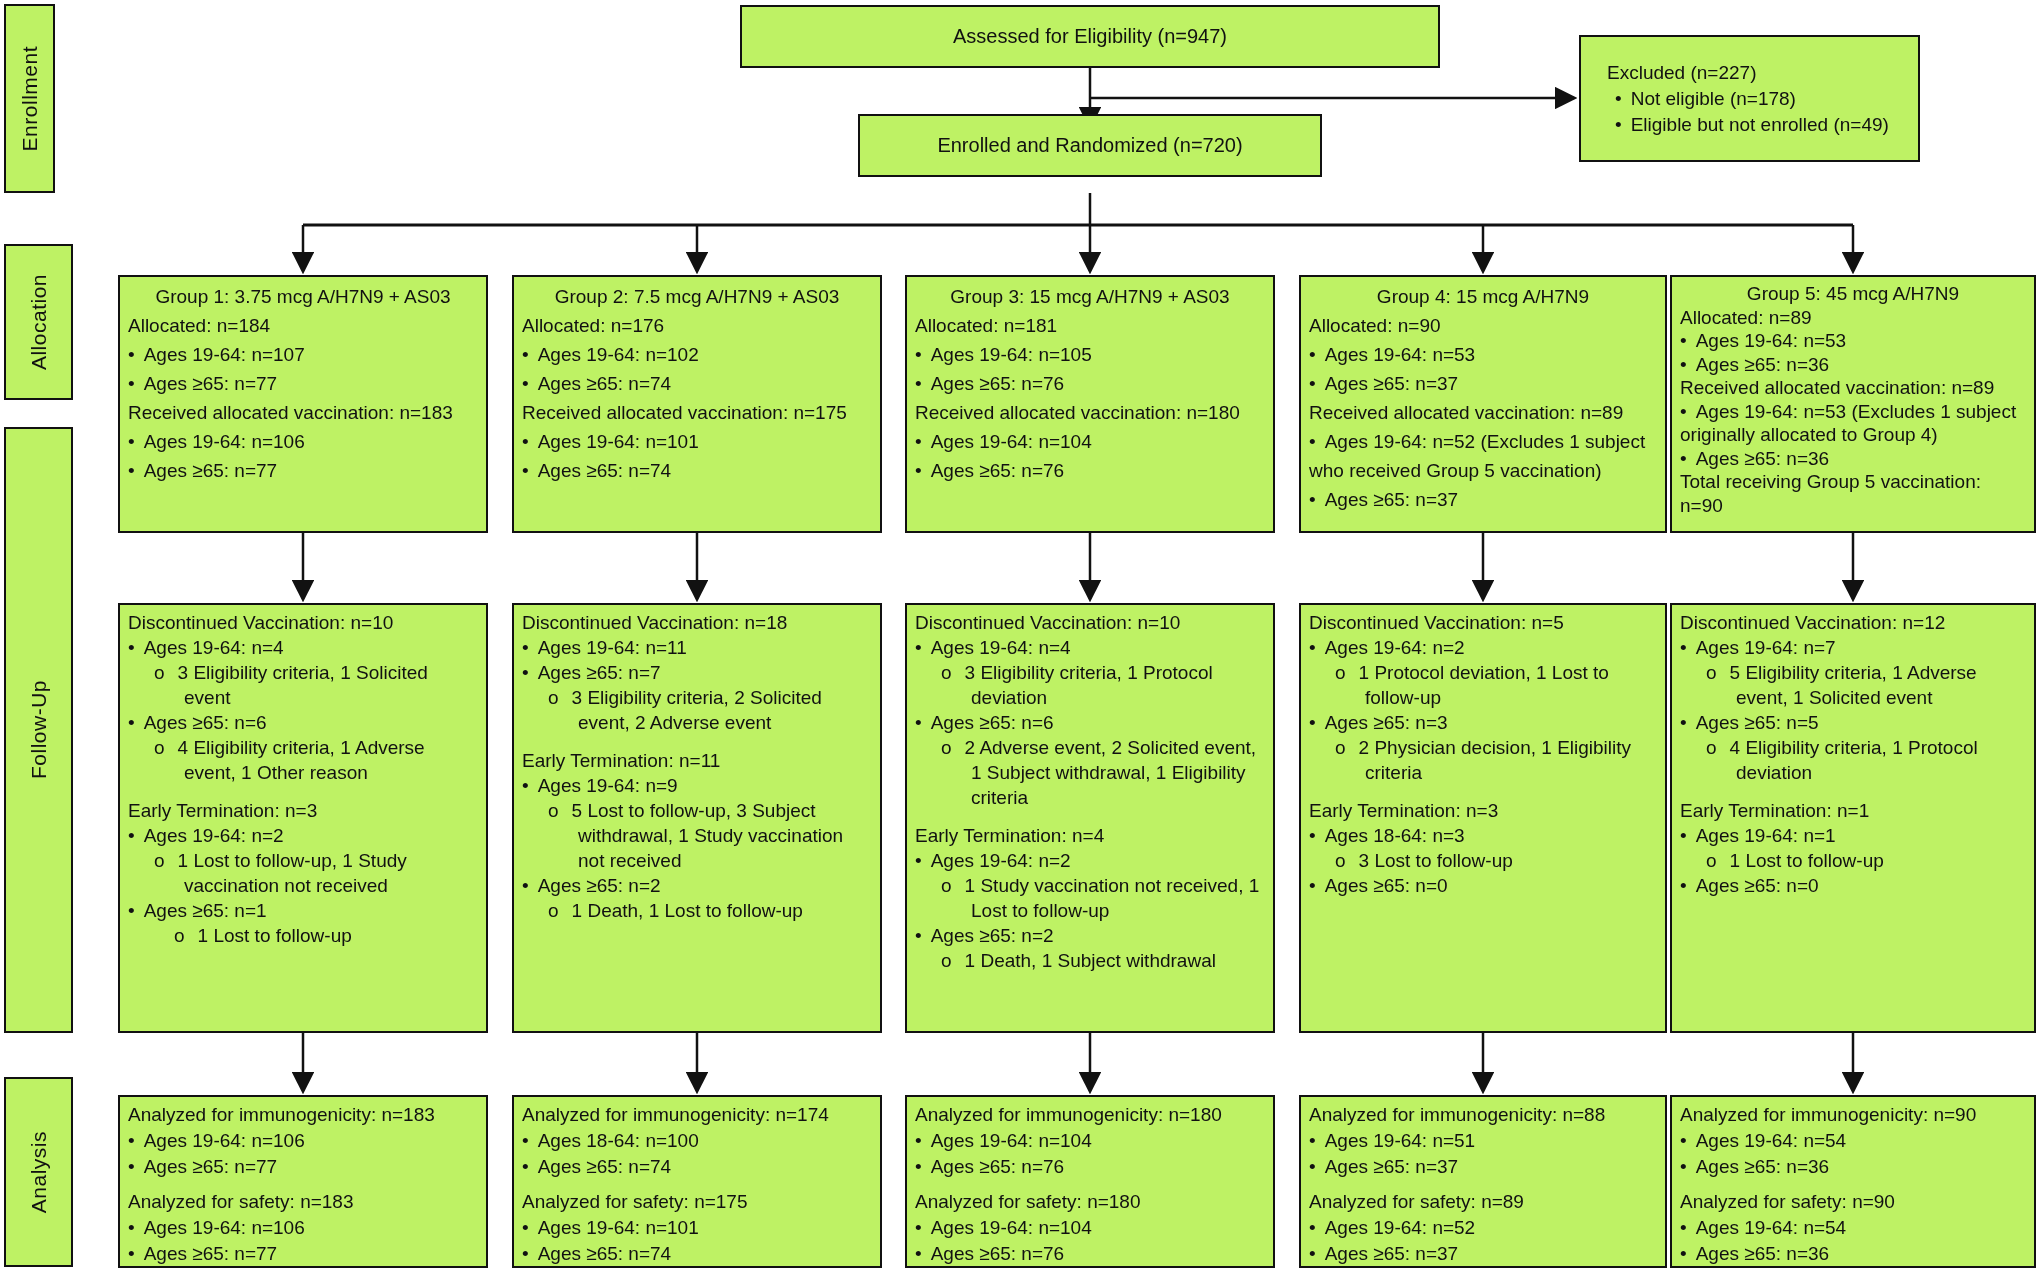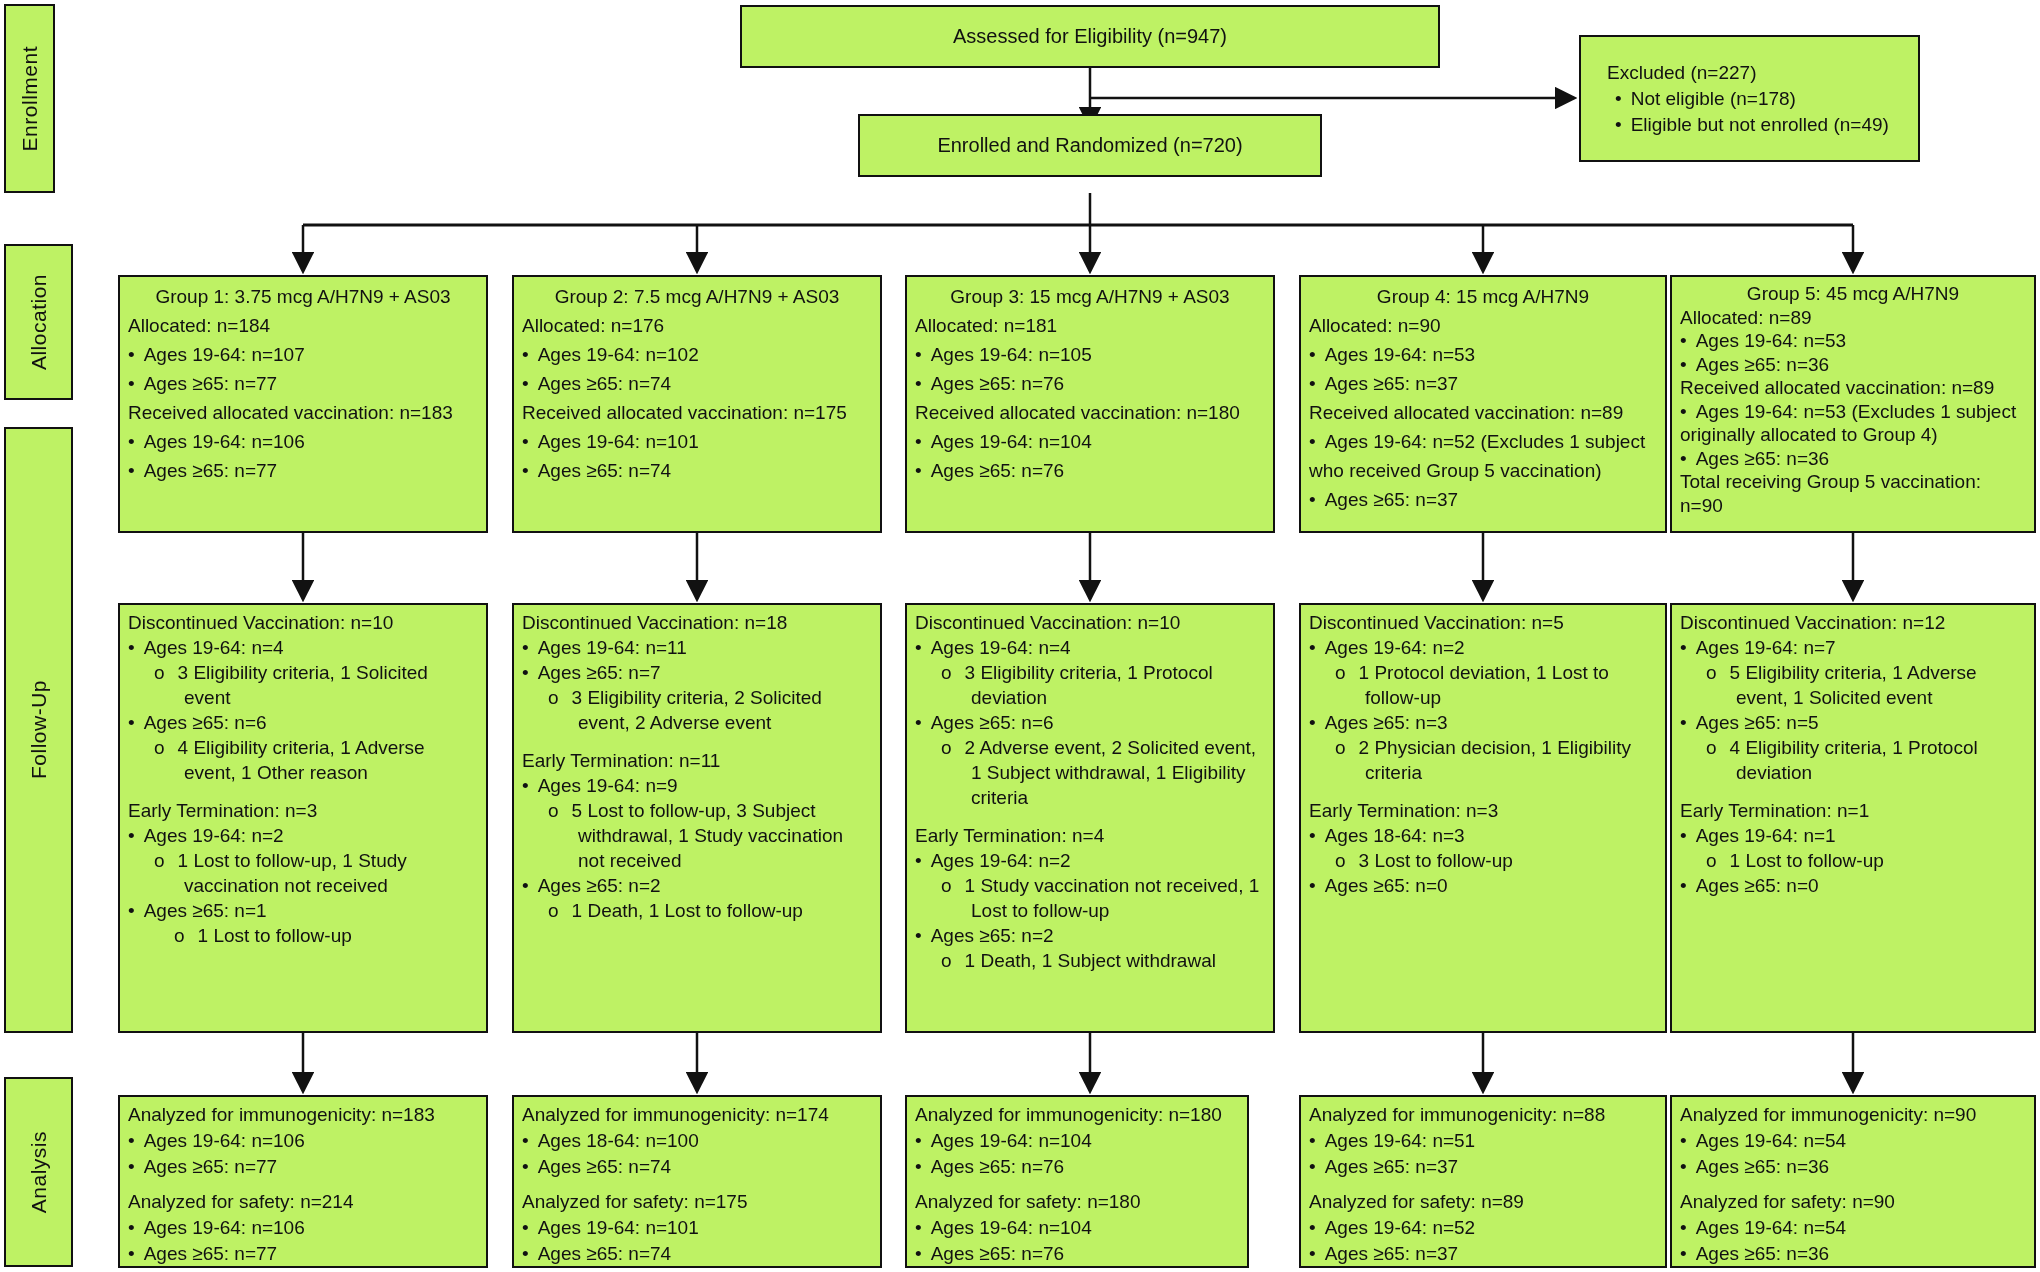--- a/index.html
+++ b/index.html
@@ -128,21 +128,21 @@
         <div class="ln lv0 gap">Early Termination: n=3</div>
         <div class="ln lv1">Ages 19-64: n=2</div>
         <div class="ln lv2">1 Lost to follow-up, 1 Study vaccination not received</div>
         <div class="ln lv1">Ages ≥65: n=1</div>
         <div class="ln lv3">1 Lost to follow-up</div>
       </div>
       <div class="box gbox ana" style="left: 118px; top: 1095px; width: 370px; height: 173px;">
         <div class="ln lv0">Analyzed for immunogenicity: n=183</div>
         <div class="ln lv1">Ages 19-64: n=106</div>
         <div class="ln lv1">Ages ≥65: n=77</div>
-        <div class="ln lv0 gap">Analyzed for safety: n=214</div>
+        <div class="ln lv0 gap">Analyzed for safety: n=183</div>
         <div class="ln lv1">Ages 19-64: n=106</div>
         <div class="ln lv1">Ages ≥65: n=77</div>
       </div>
       <div class="box gbox alloc" style="left: 512px; top: 275px; width: 370px; height: 258px;">
         <div class="ln bx-title">Group 2: 7.5 mcg A/H7N9 + AS03</div>
         <div class="ln lv0">Allocated: n=176</div>
         <div class="ln lv1">Ages 19-64: n=102</div>
         <div class="ln lv1">Ages ≥65: n=74</div>
         <div class="ln lv0">Received allocated vaccination: n=175</div>
         <div class="ln lv1">Ages 19-64: n=101</div>
@@ -181,21 +181,21 @@
         <div class="ln lv1">Ages 19-64: n=4</div>
         <div class="ln lv2">3 Eligibility criteria, 1 Protocol deviation</div>
         <div class="ln lv1">Ages ≥65: n=6</div>
         <div class="ln lv2">2 Adverse event, 2 Solicited event, 1 Subject withdrawal, 1 Eligibility criteria</div>
         <div class="ln lv0 gap">Early Termination: n=4</div>
         <div class="ln lv1">Ages 19-64: n=2</div>
         <div class="ln lv2">1 Study vaccination not received, 1 Lost to follow-up</div>
         <div class="ln lv1">Ages ≥65: n=2</div>
         <div class="ln lv2">1 Death, 1 Subject withdrawal</div>
       </div>
-      <div class="box gbox ana" style="left: 905px; top: 1095px; width: 344px; height: 173px;">
+      <div class="box gbox ana" style="left: 905px; top: 1095px; width: 370px; height: 173px;">
         <div class="ln lv0">Analyzed for immunogenicity: n=180</div>
         <div class="ln lv1">Ages 19-64: n=104</div>
         <div class="ln lv1">Ages ≥65: n=76</div>
         <div class="ln lv0 gap">Analyzed for safety: n=180</div>
         <div class="ln lv1">Ages 19-64: n=104</div>
         <div class="ln lv1">Ages ≥65: n=76</div>
       </div>
       <div class="box gbox alloc" style="left: 1299px; top: 275px; width: 368px; height: 258px;">
         <div class="ln bx-title">Group 4: 15 mcg A/H7N9</div>
         <div class="ln lv0">Allocated: n=90</div>

